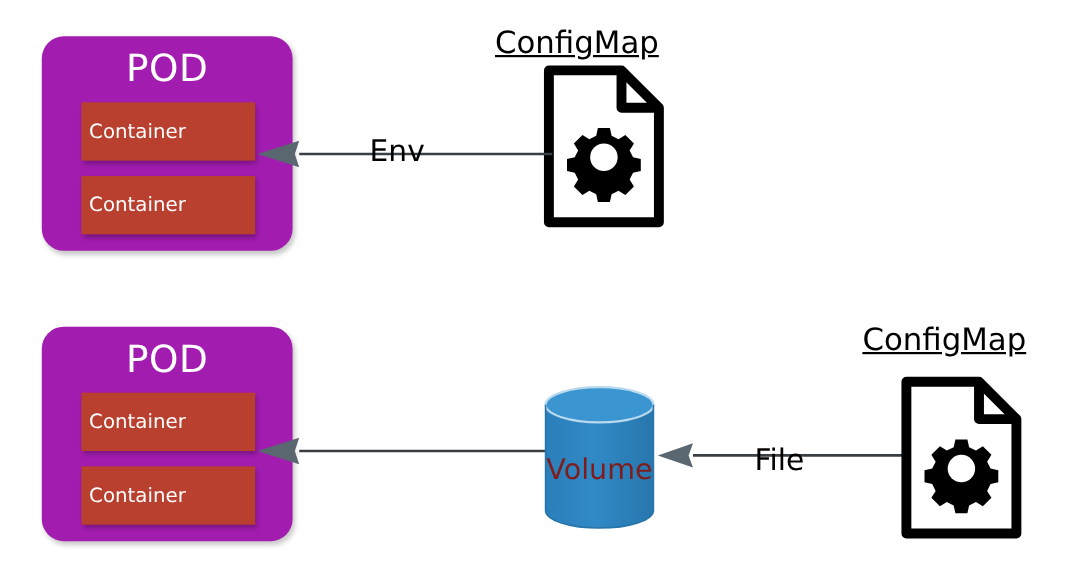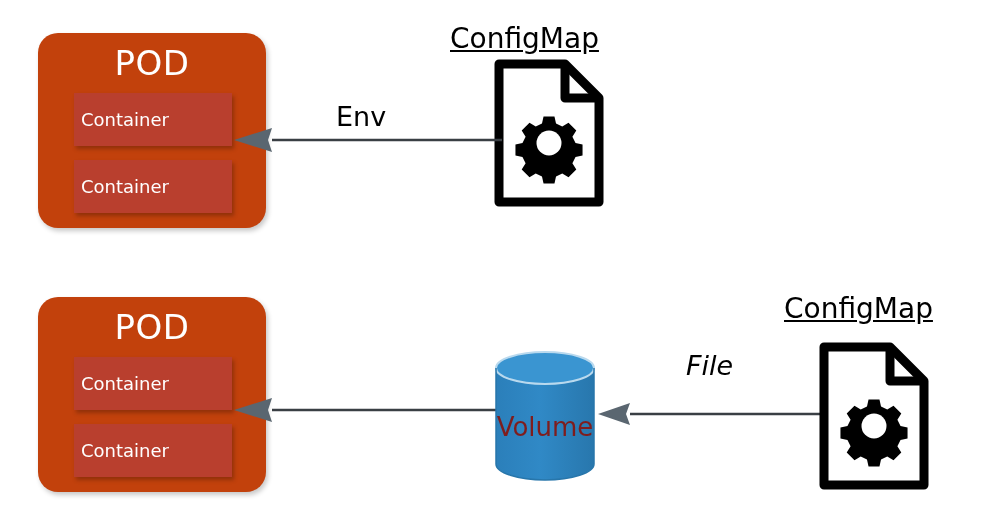--- a/index.html
+++ b/index.html
@@ -12,21 +12,21 @@
     width: 989px;
     height: 513px;
     background: #ffffff;
     overflow: hidden;
     font-family: "DejaVu Sans", "Liberation Sans", sans-serif;
   }
 
   
   .pod {
     position: absolute;
-    background: #c2410c;
+    background: #a21caf;
     border-radius: 20px;
     box-shadow: 2px 3px 5px rgba(0,0,0,0.22);
   }
   .pod-title {
     position: absolute;
     left: 0;
     right: 0;
     text-align: center;
     color: #ffffff;
     font-size: 34px;
@@ -75,20 +75,21 @@
 
   
   .connector { position: absolute; }
   .connector svg { display: block; width: 100%; height: 100%; overflow: visible; }
   .edge-label {
     position: absolute;
     color: #000000;
     font-size: 27px;
     line-height: 32px;
     white-space: nowrap;
+    margin-top: 21px;
   }
 
   
   .watermark {
     position: absolute;
     color: #c9c9c9;
     font-size: 19px;
     line-height: 24px;
     white-space: nowrap;
     opacity: 0.85;
@@ -166,21 +167,21 @@
     </svg>
     <div class="cyl-label" style="top:62px;">Volume</div>
   </div>
 
   <div class="connector" style="left:596px; top:396px; width:228px; height:36px;">
     <svg viewBox="0 0 228 36" xmlns="http://www.w3.org/2000/svg">
       <line x1="34" y1="18" x2="228" y2="18" stroke="#3a3f44" stroke-width="2.4"></line>
       <path d="M2 18 L34 7 L30 18 L34 29 Z" fill="#5a6670"></path>
     </svg>
   </div>
-  <div class="edge-label" style="left:686px; top:350px;font-style:italic;">File</div>
+  <div class="edge-label" style="left:686px; top:382px;">File</div>
 
   <div class="cm-label" style="left:784px; top:288px;">ConfigMap</div>
 
   <div class="doc-icon" style="left:818px; top:341px; width:112px; height:150px;">
     <svg viewBox="0 0 112 150" xmlns="http://www.w3.org/2000/svg">
       <path d="M6 6 H72 L106 40 V144 H6 Z" fill="#ffffff" stroke="#000000" stroke-width="9" stroke-linejoin="round"></path>
       <path d="M72 6 V40 H106" fill="none" stroke="#000000" stroke-width="9" stroke-linejoin="round"></path>
       <g transform="translate(56,92)">
         <path d="M -7,-34 L 7,-34 L 9,-25 L 17,-21 L 25,-26 L 35,-16 L 30,-8 L 34,0
                  L 43,2 L 43,16 L 34,18 L 30,26 L 35,34 L 25,44 L 17,39 L 9,43

